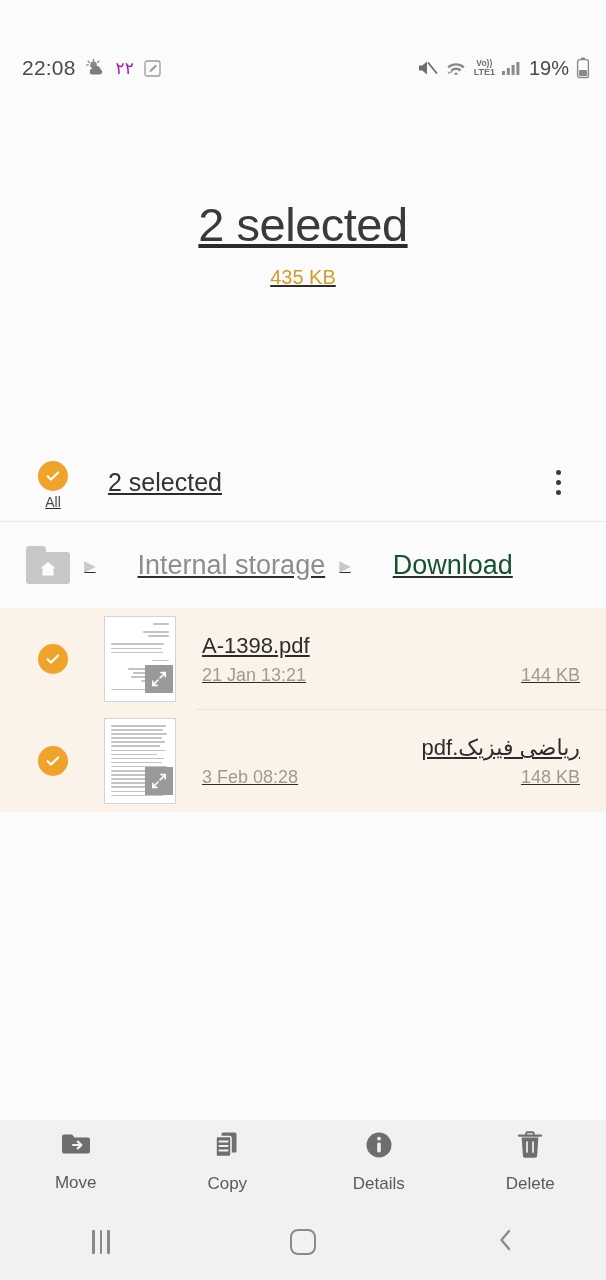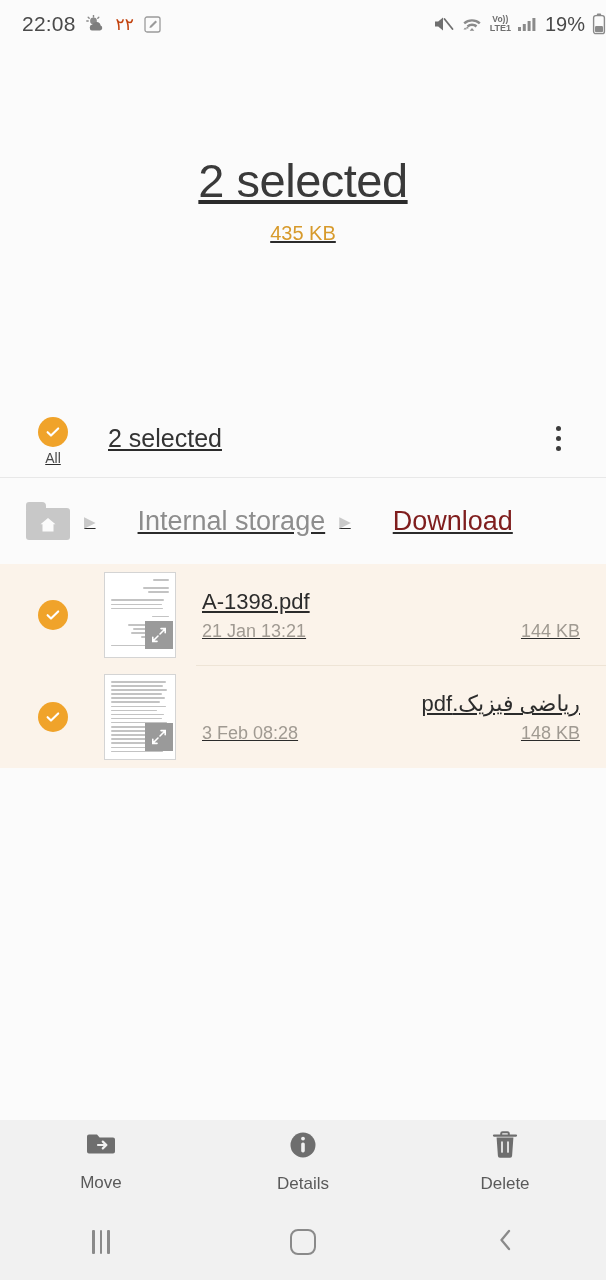--- a/index.html
+++ b/index.html
@@ -11,27 +11,28 @@
     position:relative;
     overflow:hidden;
   }
 
   
   .statusbar {
     height:48px;
     display:flex;
     align-items:center;
     justify-content:space-between;
-    padding:0 0 0 22px;
+    padding:0 16px 0 22px;
     background:#fbfbfb;
+    margin-top:44px;
   }
   .status-left { display:flex; align-items:center; gap:10px; }
   .status-right { display:flex; align-items:center; gap:7px; }
   .status-time { font-size:21px; color:#4a4a4a; letter-spacing:.2px; }
-  .status-temp { font-size:17px; color:#c2410c; }
+  .status-temp { font-size:17px; color:#a21caf; }
   .status-pct  { font-size:20px; color:#4a4a4a; }
   .ico { display:inline-flex; align-items:center; justify-content:center; }
 
   
   .header-large {
     height:352px;
     display:flex;
     flex-direction:column;
     align-items:center;
     justify-content:center;
@@ -105,21 +106,21 @@
   }
   .home-folder .body {
     position:absolute; left:0; top:6px; width:44px; height:32px;
     background:#c8c8c8; border-radius:3px;
   }
   .home-folder .glyph {
     position:absolute; left:12px; top:14px;
   }
   .crumb-sep { color:#c9c9c9; font-size:15px; line-height:1; }
   .crumb { font-size:27px; color:#8d8d8d;margin-left:28px; }
-  .crumb.active { color:#7f1d1d; }
+  .crumb.active { color:#14532d; }
 
   
   .filelist { background:#fbf3ea; }
   .file-row {
     display:flex;
     align-items:center;
     height:102px;
     padding:0 26px 0 30px;
     position:relative;
   }
@@ -403,20 +404,34 @@
         <svg width="30" height="26" viewBox="0 0 30 26">
           <path d="M1 4.5a2 2 0 0 1 2-2h8l2.6 3H27a2 2 0 0 1 2 2v12a2 2 0 0 1-2 2H3a2 2 0 0 1-2-2z" fill="#6e6e6e"></path>
           <path d="M12 13h8M16.8 9.6L20.4 13l-3.6 3.4" fill="none" stroke="#f1f1f1" stroke-width="2.2" stroke-linecap="round" stroke-linejoin="round"></path>
         </svg>
       </span>
       <span class="tool-label">Move</span>
     </div>
     <div class="tool">
       <span>
         <svg width="28" height="28" viewBox="0 0 28 28">
+          <rect x="8.5" y="1.5" width="15" height="20" rx="1.6" fill="#6e6e6e"></rect>
+          <rect x="3" y="5.5" width="15" height="20" rx="1.6" fill="#6e6e6e" stroke="#f1f1f1" stroke-width="1.6"></rect>
+          <g stroke="#f1f1f1" stroke-width="1.9" stroke-linecap="round">
+            <line x1="6.4" y1="10.5" x2="14.6" y2="10.5"></line>
+            <line x1="6.4" y1="15" x2="14.6" y2="15"></line>
+            <line x1="6.4" y1="19.5" x2="14.6" y2="19.5"></line>
+          </g>
+        </svg>
+      </span>
+      <span class="tool-label">Copy</span>
+    </div>
+    <div class="tool">
+      <span>
+        <svg width="28" height="28" viewBox="0 0 28 28">
           <circle cx="14" cy="14" r="12.5" fill="#6e6e6e"></circle>
           <circle cx="14" cy="7.6" r="1.9" fill="#f1f1f1"></circle>
           <rect x="12.2" y="11.4" width="3.6" height="10" rx="1.6" fill="#f1f1f1"></rect>
         </svg>
       </span>
       <span class="tool-label">Details</span>
     </div>
     <div class="tool">
       <span>
         <svg width="26" height="28" viewBox="0 0 26 28">

